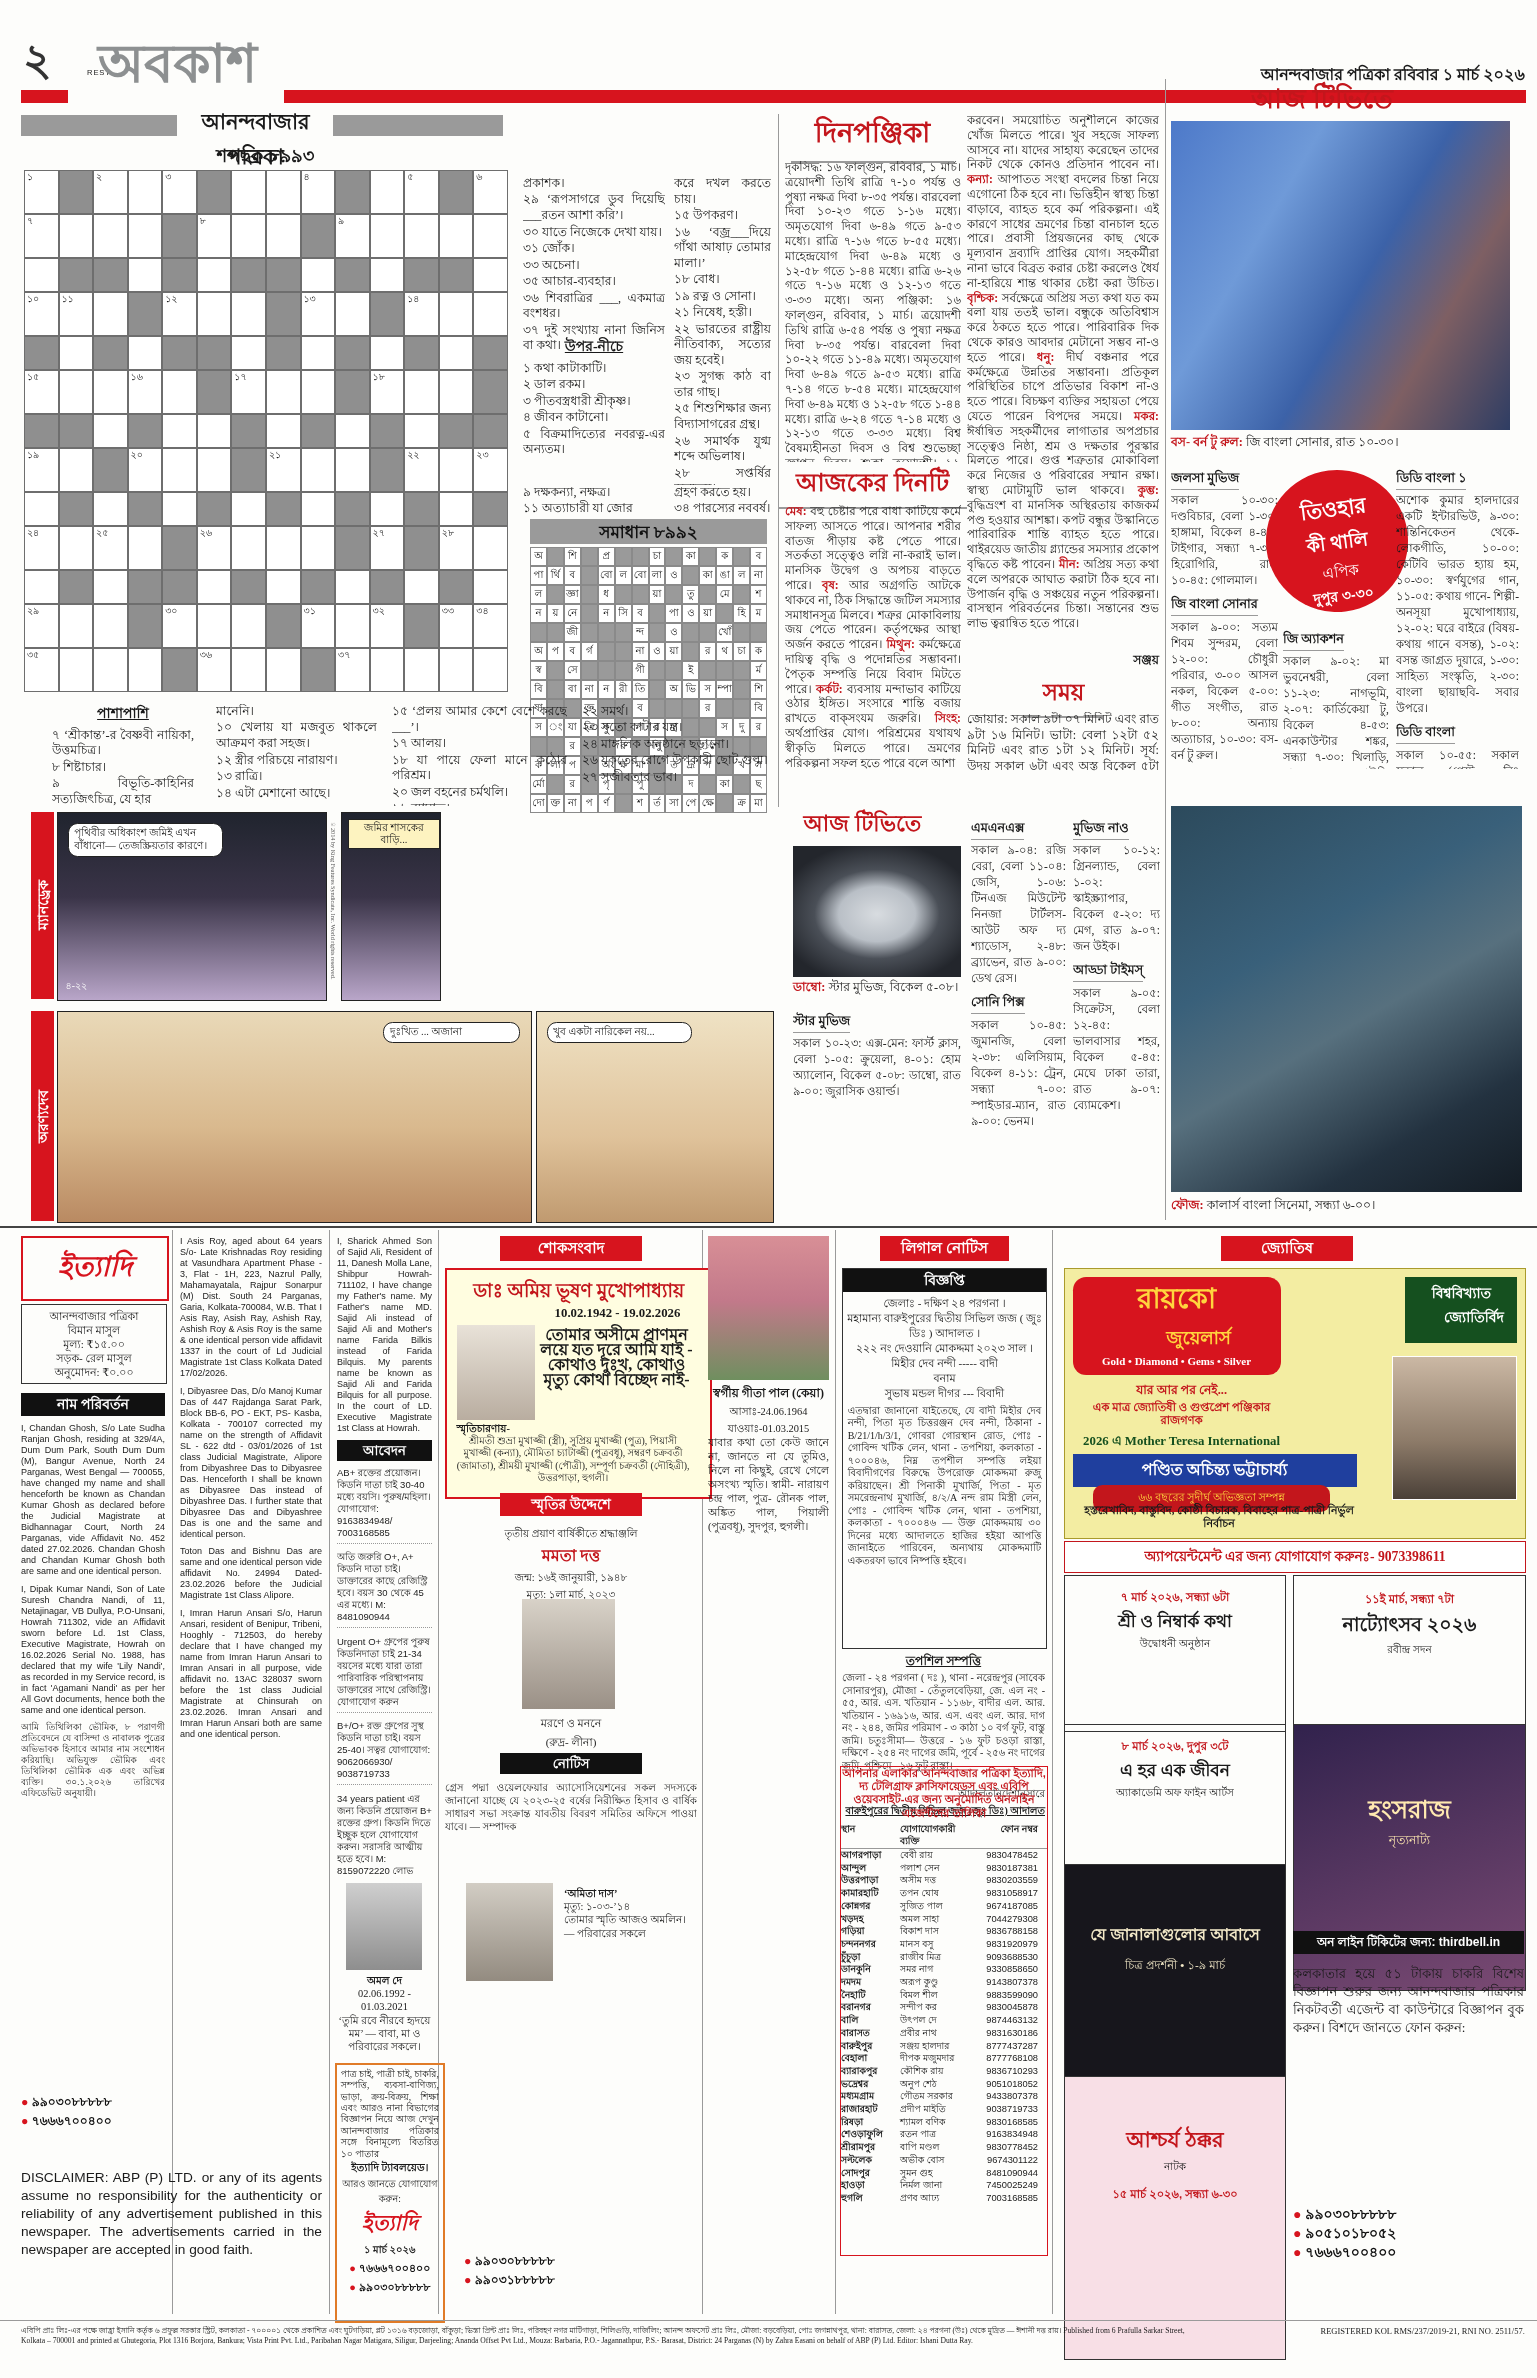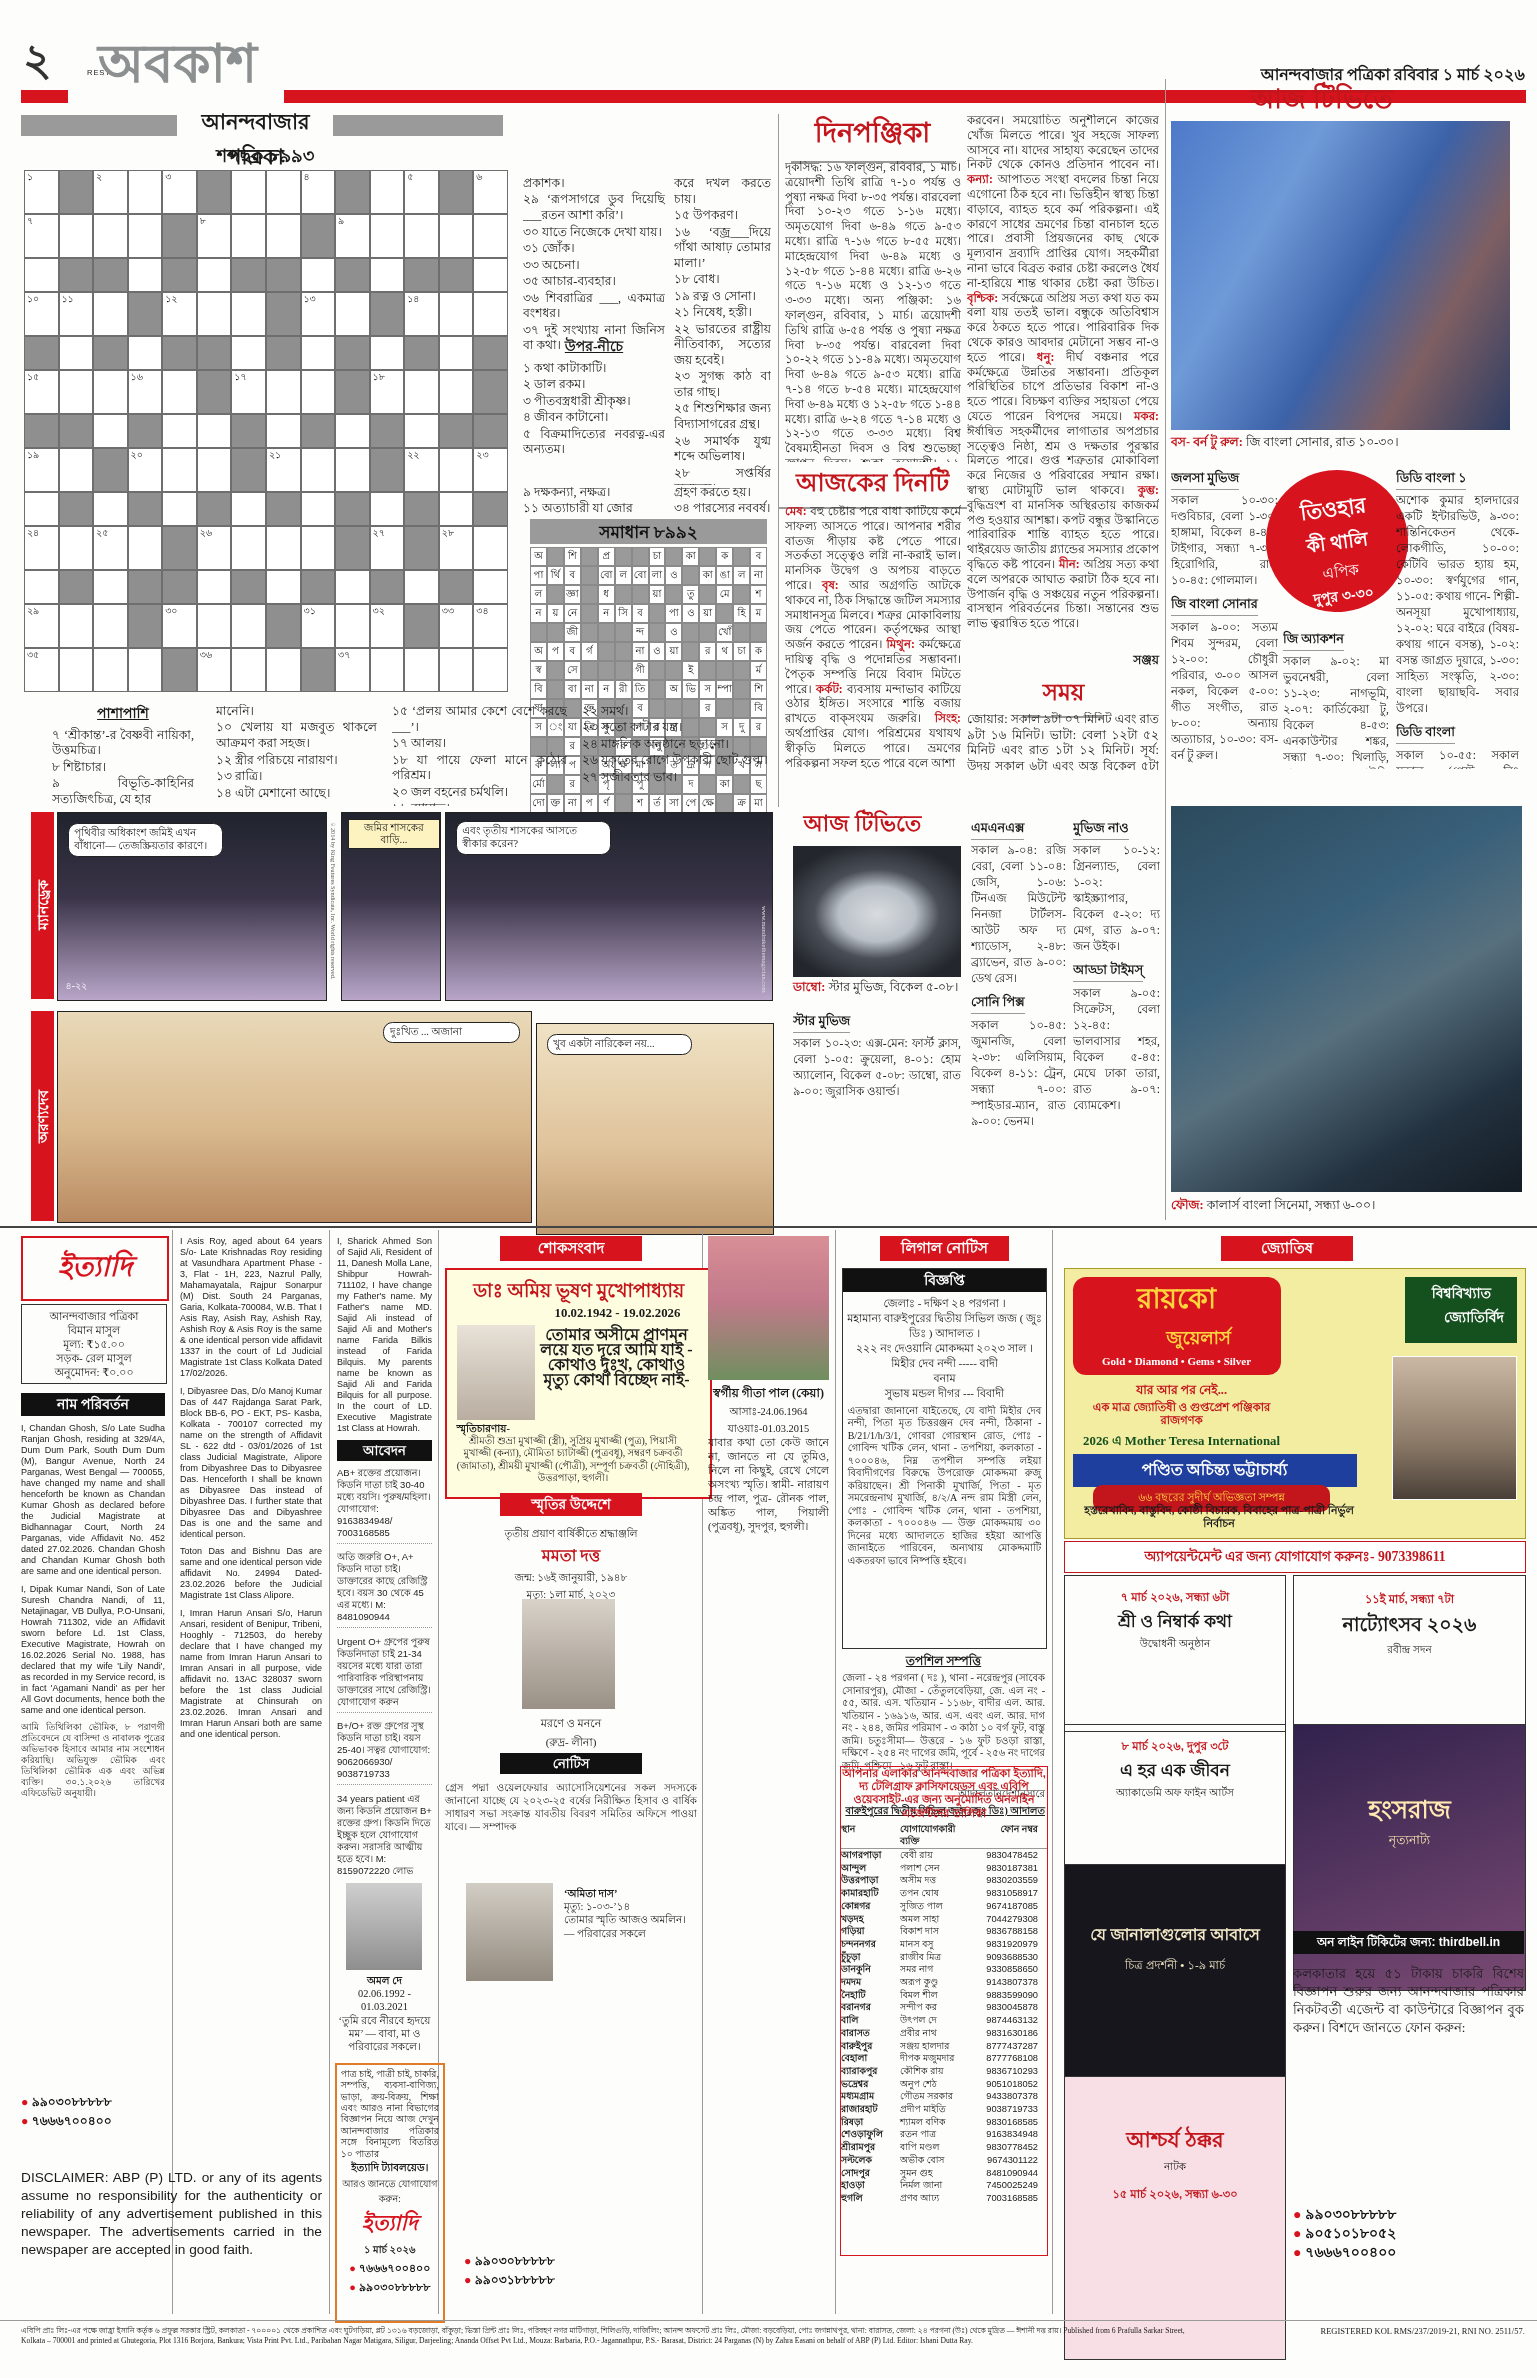--- a/index.html
+++ b/index.html
@@ -603,32 +603,28 @@
     <div class="vlabel" style="width:23px;height:187px;font-size:14px;">ম্যানড্রেক</div>
   </div>
   <div class="panel" style="left:57px;top:812px;width:268px;height:187px;">
     <div class="bubble" style="left:9.5px;top:9.5px;width:142px;">পৃথিবীর অধিকাংশ জমিই এখন বাঁধানো— তেজস্ক্রিয়তার কারণে।</div>
     <div class="abs" style="left:7.6px;bottom:5.7px;color:#fff;font-size:9.5px;">৪-২২</div>
   </div>
   <div class="abs" style="left:327px;top:821px;width:9.5px;height:170px;font-size:6.2px;color:#555;writing-mode:vertical-rl;">©2014 by King Features Syndicate, Inc. World rights reserved.</div>
   <div class="panel" style="left:341px;top:812px;width:98px;height:187px;">
     <div class="capbox" style="left:5.7px;top:5.7px;width:81px;">জমির শাসকের বাড়ি...</div>
   </div>
-  <div class="panel" style="left:445px;top:812px;width:326px;height:187px;">
-    <div class="bubble" style="left:9.5px;top:7.6px;width:142px;">এবং তৃতীয় শাসকের আসতে স্বীকার করেন?</div>
-    <div class="abs" style="right:3.8px;bottom:7.6px;color:#ddd;font-size:6.6px;writing-mode:vertical-rl;">www.mandrakethemagician.com</div>
-  </div>
 
   <div class="abs redbar" style="left:31px;top:1011px;width:23px;height:210px;">
     <div class="vlabel" style="width:23px;height:210px;font-size:14px;">অরণ্যদেব</div>
   </div>
   <div class="panel" style="left:57px;top:1011px;width:473px;height:210px;background:linear-gradient(180deg,#e9d9b8 0%,#d9b98e 55%,#b98a62 100%);">
     <div class="bubble" style="right:11.4px;top:9.5px;width:123px;">দুঃখিত ... অজানা</div>
   </div>
-  <div class="panel" style="left:536px;top:1011px;width:236px;height:210px;background:linear-gradient(180deg,#efe2c4 0%,#dfc29a 60%,#c09a70 100%);margin-top:12px;">
+  <div class="panel" style="left:536px;top:1011px;width:236px;height:210px;background:linear-gradient(180deg,#efe2c4 0%,#dfc29a 60%,#c09a70 100%);">
     <div class="bubble" style="left:9.5px;top:9.5px;width:132px;">খুব একটা নারিকেল নয়...</div>
   </div>
 
   <div class="abs sec-red underl" style="left:801px;top:806px;width:123px;text-align:center;font-size:22px;">আজ টিভিতে</div>
   <div class="abs" style="left:793px;top:846px;width:168px;height:131px;
        background:radial-gradient(ellipse 60% 55% at 50% 52%,#d8dce0 0%,#b9bfc6 38%,#4a4f57 62%,#23262c 100%);"></div>
   <div class="abs cap" style="left:793px;top:980px;width:168px;">
     <span class="capb">ডাম্বো:</span><span> স্টার মুভিজ, বিকেল ৫-০৮।</span>
   </div>
   <div class="abs ov" style="left:793px;top:1005px;width:168px;height:216px;">

